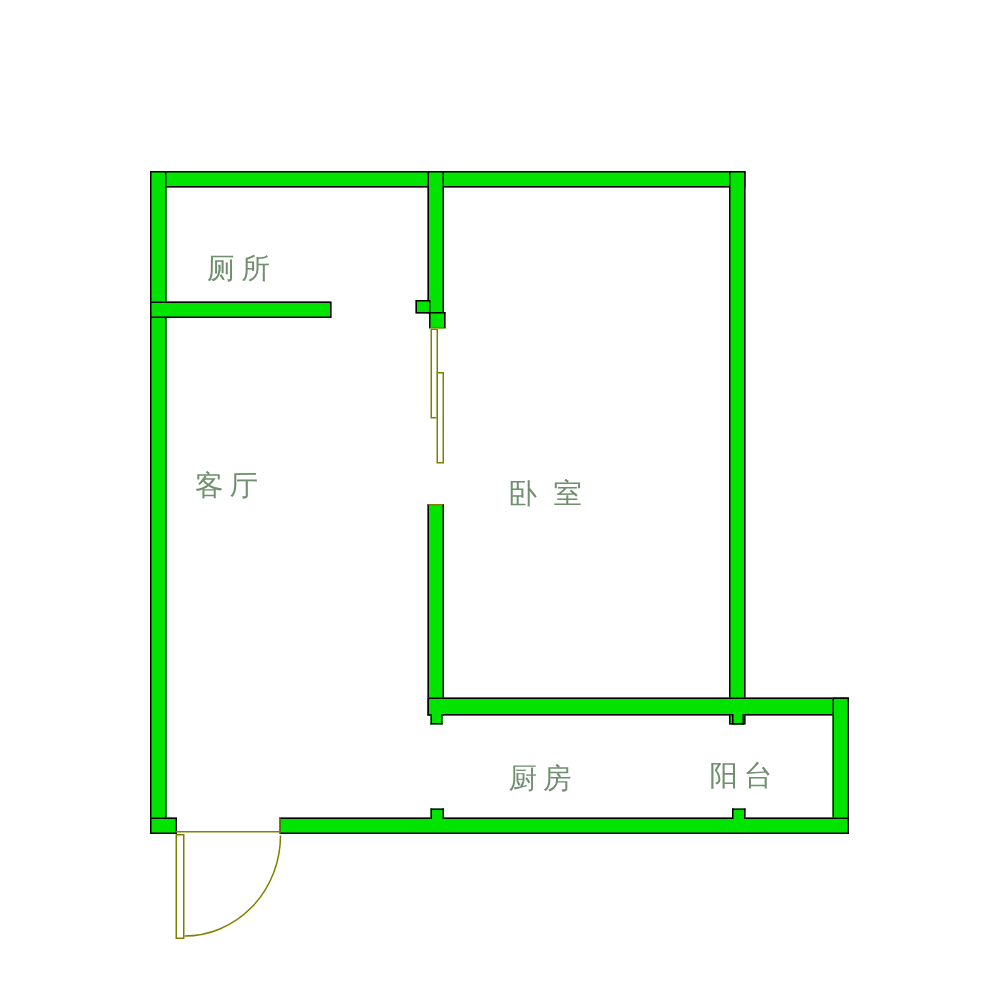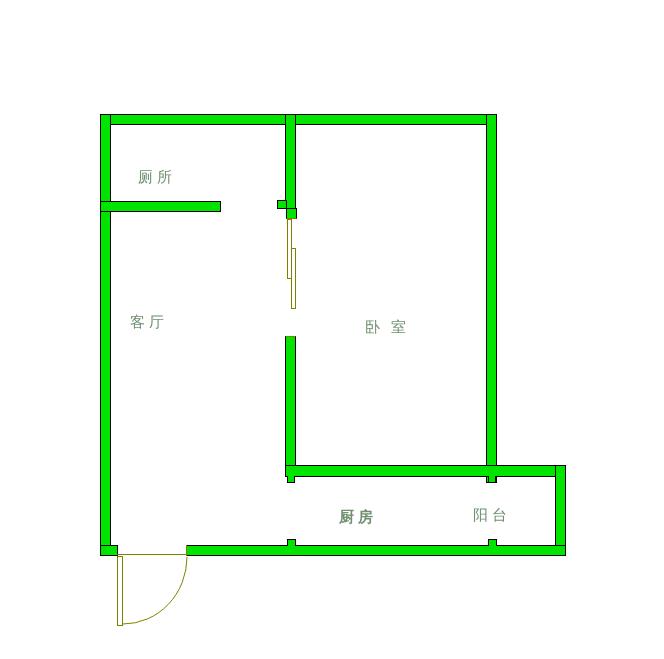--- a/index.html
+++ b/index.html
@@ -34,21 +34,21 @@
     box-sizing: border-box;
   }
   .olive-line {
     position: absolute;
     background: var(--door);
   }
   .arc-svg { position: absolute; }
   .arc-path { fill: none; stroke: var(--door); stroke-width: 1; }
   .label {
     position: absolute;
-    font-size: 15px;
+    font-size: 19px;
     line-height: 1.1;
     color: var(--label);
     letter-spacing: 4px;
     white-space: nowrap;
   }
   .label.wide { letter-spacing: 11px; }
 </style>
 </head>
 <body>
 
@@ -82,17 +82,17 @@
 
   <div class="olive-line" style="left:117px; top:554px; width:70px; height:1px;"></div>
   <div class="olive-line" style="left:186px; top:545px; width:1px; height:11px;"></div>
   <div class="door-panel" style="left:117px; top:556px; width:6px; height:70px;"></div>
   <svg class="arc-svg" style="left:100px; top:540px;" width="120" height="100" viewBox="0 0 120 100">
     <path class="arc-path" d="M 87 17 A 64 67 0 0 1 23 84"></path>
   </svg>
 
   <div class="label" style="left:138px; top:169px;">厕所</div>
   <div class="label" style="left:130px; top:314px;">客厅</div>
-  <div class="label wide" style="left:365px; top:319px;font-family:Liberation Serif, serif;">卧室</div>
-  <div class="label" style="left:339px; top:509px;font-weight:bold;">厨房</div>
+  <div class="label wide" style="left:339px; top:319px;">卧室</div>
+  <div class="label" style="left:339px; top:509px;">厨房</div>
   <div class="label" style="left:473px; top:507px;">阳台</div>
 
 </div>
 
 </body></html>

